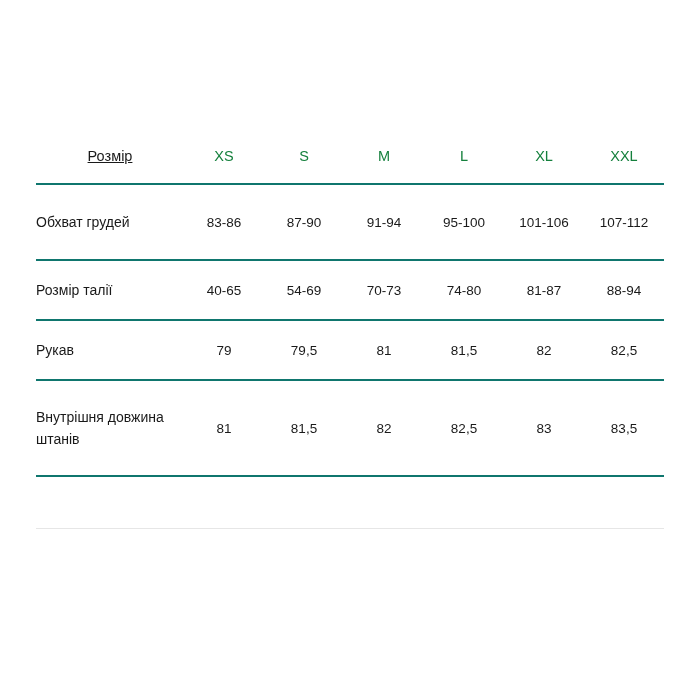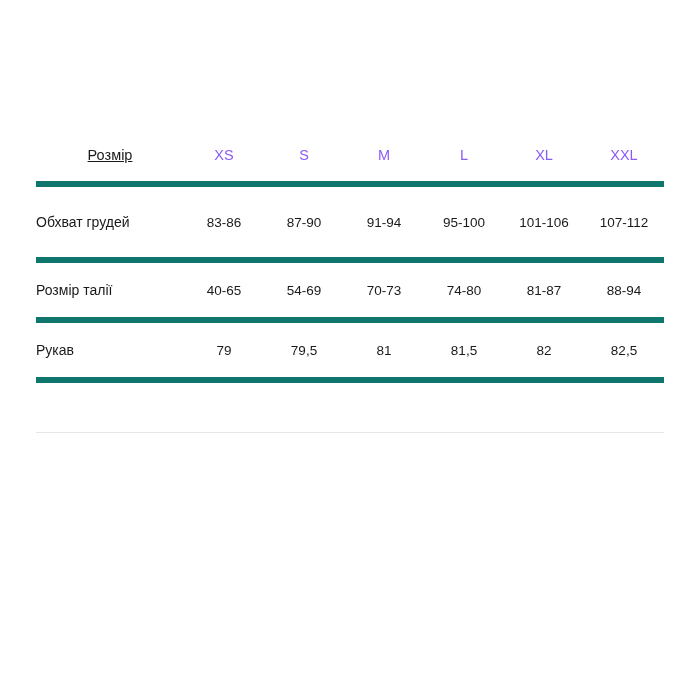--- a/index.html
+++ b/index.html
@@ -25,21 +25,21 @@
     left: 36px;
     top: 128px;
     width: 628px;
   }
   table.size-table {
     border-collapse: collapse;
     width: 628px;
     table-layout: fixed;
   }
   table.size-table tr {
-    border-bottom: 6px solid #0f766e;
+    border-bottom: 2px solid #0f766e;
   }
   table.size-table tr.last-row {
     border-bottom: 1px solid #e6e6e6;
   }
   table.size-table th,
   table.size-table td {
     padding: 0;
     vertical-align: middle;
     font-weight: normal;
   }
@@ -53,21 +53,21 @@
     font-size: 14.5px;
     font-weight: bold;
     color: #1a1a1a;
     text-decoration: underline;
     padding-bottom: 2px;
   }
   .hdr-size {
     text-align: center;
     font-size: 14.5px;
     font-weight: bold;
-    color: #8b5cf6;
+    color: #15803d;
     padding-bottom: 2px;
   }
   .row-label {
     font-size: 14px;
     font-weight: bold;
     color: #1a1a1a;
     line-height: 22px;
     padding: 0 8px;
   }
   .cell-val {
@@ -130,20 +130,29 @@
         </tr>
         <tr class="r-h4">
           <td class="row-label">Рукав</td>
           <td class="cell-val">79</td>
           <td class="cell-val">79,5</td>
           <td class="cell-val">81</td>
           <td class="cell-val">81,5</td>
           <td class="cell-val">82</td>
           <td class="cell-val">82,5</td>
         </tr>
+        <tr class="r-h5">
+          <td class="row-label">Внутрішня довжина штанів</td>
+          <td class="cell-val">81</td>
+          <td class="cell-val">81,5</td>
+          <td class="cell-val">82</td>
+          <td class="cell-val">82,5</td>
+          <td class="cell-val">83</td>
+          <td class="cell-val">83,5</td>
+        </tr>
         <tr class="spacer-row last-row">
           <td></td>
           <td></td>
           <td></td>
           <td></td>
           <td></td>
           <td></td>
           <td></td>
         </tr>
       </tbody>

